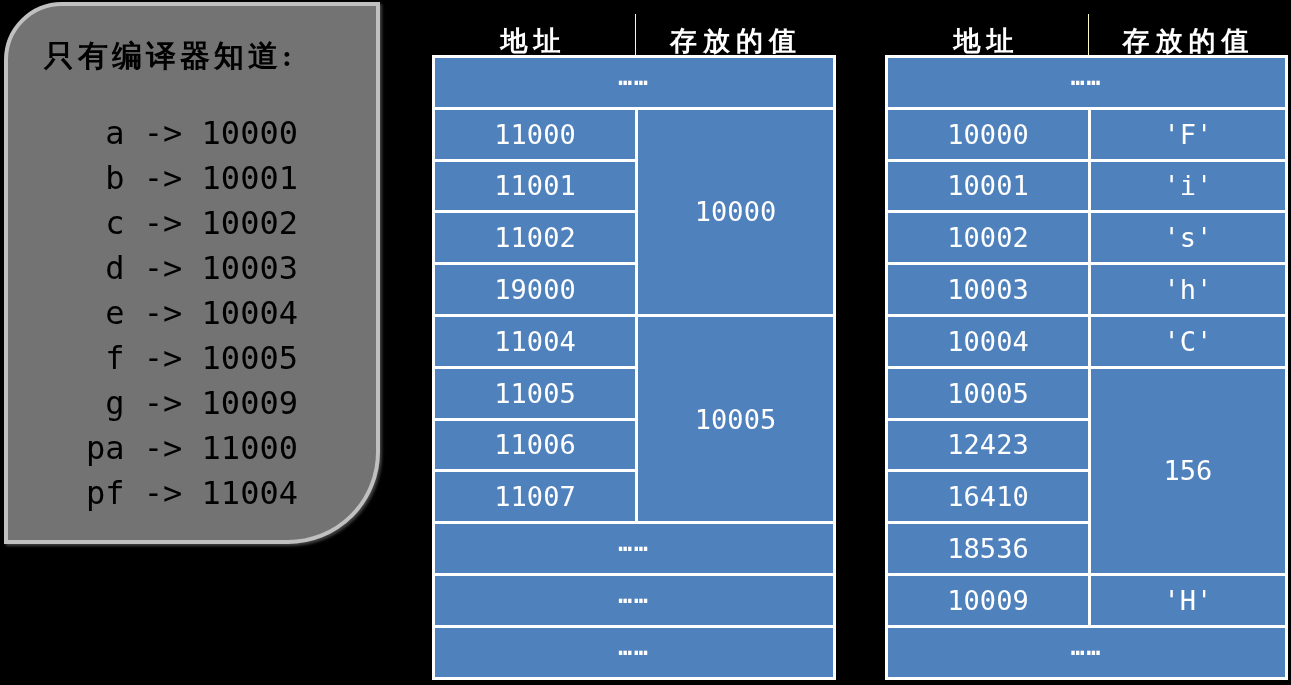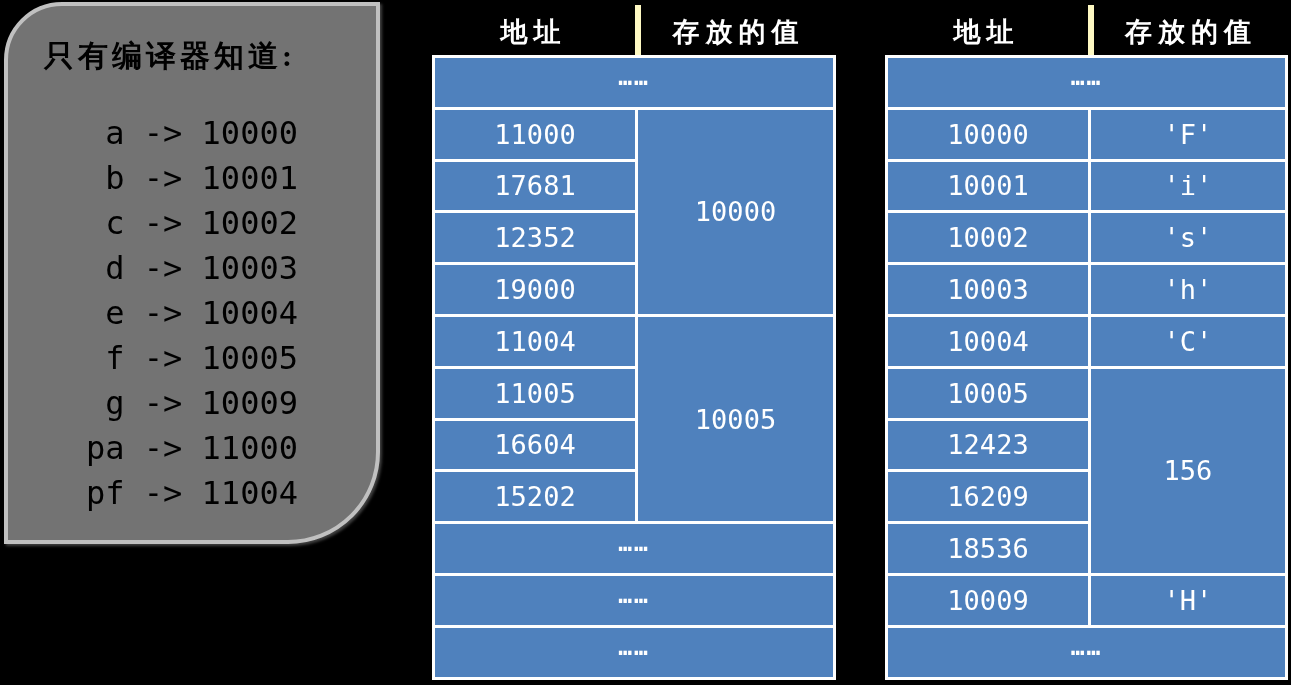--- a/index.html
+++ b/index.html
@@ -31,30 +31,30 @@
     margin:34px 0 0 78px;
     font-family:"DejaVu Sans Mono","Liberation Mono",monospace;
     font-size:32px; line-height:45px;
   }
   .map-row { display:flex; white-space:pre; }
   .map-name { display:inline-block; width:2ch; text-align:right; }
   .map-arrow { padding:0 1ch; }
 
   
   .mem-header {
-    position:absolute; top:5px; height:53px;
+    position:absolute; top:14px; height:53px;
     display:flex; color:#fff;
     font-family:"Liberation Serif","DejaVu Serif",serif;
     font-size:27px; font-weight:bold;
   }
   .hdr-cell {
     display:flex; align-items:center; justify-content:center;
     height:100%; letter-spacing:6px;
   }
-  .hdr-cell + .hdr-cell { border-left:6px solid #fef9c3; }
+  .hdr-cell + .hdr-cell { border-left:1px solid #fef9c3; }
   #mid-header { left:432px; width:404px; }
   #right-header { left:885px; width:403px; }
   #mid-header .hdr-cell:first-child { width:203px; }
   #mid-header .hdr-cell:last-child  { width:201px; }
   #right-header .hdr-cell:first-child { width:203px; }
   #right-header .hdr-cell:last-child  { width:200px; }
 
   
   table.mem-table {
     position:absolute; top:55px;
@@ -108,40 +108,40 @@
     </colgroup>
   <tbody>
       <tr>
         <td colspan="2" class="dots"><span>……</span></td>
       </tr>
   <tr>
     <td>11000</td>
     <td rowspan="4">10000</td>
   </tr>
   <tr>
-        <td>17681</td>
-      </tr>
-  <tr>
-        <td>12352</td>
+        <td>11001</td>
+      </tr>
+  <tr>
+        <td>11002</td>
       </tr>
   <tr>
         <td>19000</td>
       </tr>
   <tr>
     <td>11004</td>
     <td rowspan="4">10005</td>
   </tr>
   <tr>
         <td>11005</td>
       </tr>
   <tr>
-        <td>16604</td>
-      </tr>
-  <tr>
-        <td>15202</td>
+        <td>11006</td>
+      </tr>
+  <tr>
+        <td>11007</td>
       </tr>
   <tr>
         <td colspan="2" class="dots"><span>……</span></td>
       </tr>
   <tr>
         <td colspan="2" class="dots"><span>……</span></td>
       </tr>
   <tr>
         <td colspan="2" class="dots"><span>……</span></td>
       </tr>
@@ -183,21 +183,21 @@
     <td>'C'</td>
   </tr>
   <tr>
     <td>10005</td>
     <td rowspan="4">156</td>
   </tr>
   <tr>
         <td>12423</td>
       </tr>
   <tr>
-        <td>16209</td>
+        <td>16410</td>
       </tr>
   <tr>
         <td>18536</td>
       </tr>
   <tr>
     <td>10009</td>
     <td>'H'</td>
   </tr>
   <tr>
         <td colspan="2" class="dots"><span>……</span></td>

